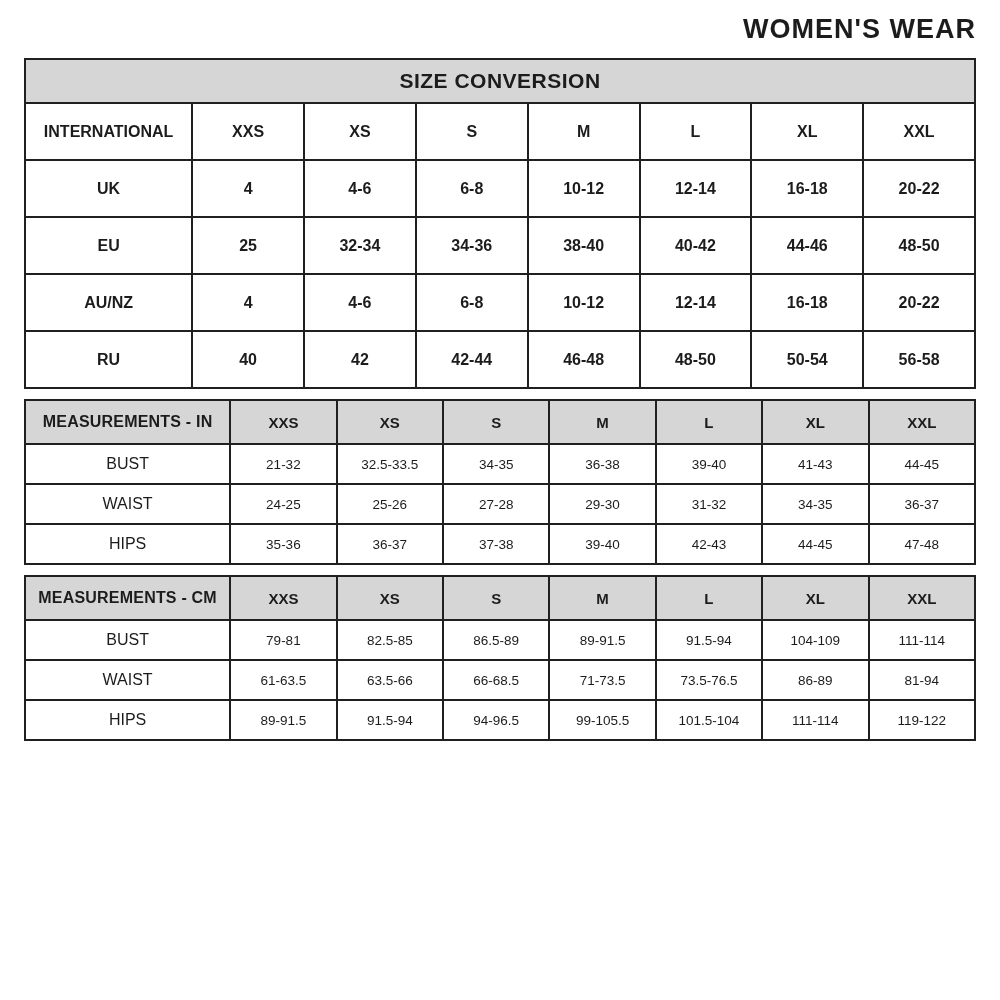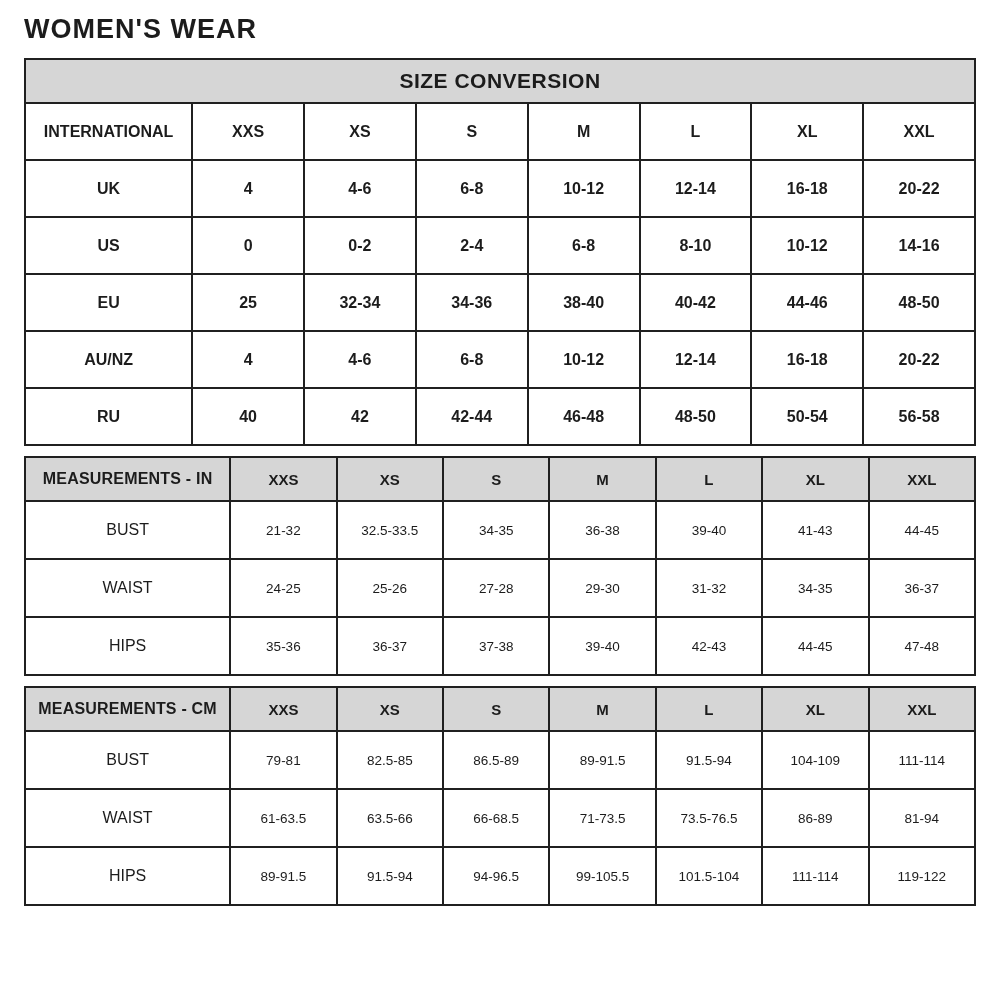--- a/index.html
+++ b/index.html
@@ -6,21 +6,21 @@
   html, body {
     margin: 0;
     background: #ffffff;
     font-family: "Liberation Sans", sans-serif;
     color: var(--text, #1c1c1c);
   }
   body { width: 1000px; height: 1000px; overflow: hidden; }
   .page { padding: 8px 24px 0 24px; }
 
   .page-title {
-    text-align: left;
+    text-align: right;
     font-size: 27px;
     font-weight: 700;
     letter-spacing: 1px;
     margin: 6px 0 13px 0;
   }
 
   table {
     width: 100%;
     border-collapse: collapse;
     table-layout: fixed;
@@ -48,21 +48,21 @@
 
   
   .m-table { margin-top: 10px; }
   .m-table thead th {
     background: var(--header-bg, #d6d6d6);
     height: 44px;
     font-size: 15px;
     font-weight: 700;
   }
   .m-table thead th.first-col { font-size: 16px; letter-spacing: 0.2px; }
-  .m-table tbody td { height: 58px; font-size: 13.5px; font-weight: 400; margin-top: 16px; }
+  .m-table tbody td { height: 40px; font-size: 13.5px; font-weight: 400; margin-top: 16px; }
   .m-table tbody td.first-col { font-size: 16px; }
 </style>
 </head>
 <body>
 
 <div class="page">
 
   <h1 class="page-title">WOMEN'S WEAR</h1>
 
   <table class="sc">
@@ -94,30 +94,20 @@
         </tr>
         <tr>
           <td class="first-col">UK</td>
           <td>4</td>
           <td>4-6</td>
           <td>6-8</td>
           <td>10-12</td>
           <td>12-14</td>
           <td>16-18</td>
           <td>20-22</td>
-        </tr>
-        <tr>
-          <td class="first-col">US</td>
-          <td>0</td>
-          <td>0-2</td>
-          <td>2-4</td>
-          <td>6-8</td>
-          <td>8-10</td>
-          <td>10-12</td>
-          <td>14-16</td>
         </tr>
         <tr>
           <td class="first-col">EU</td>
           <td>25</td>
           <td>32-34</td>
           <td>34-36</td>
           <td>38-40</td>
           <td>40-42</td>
           <td>44-46</td>
           <td>48-50</td>

